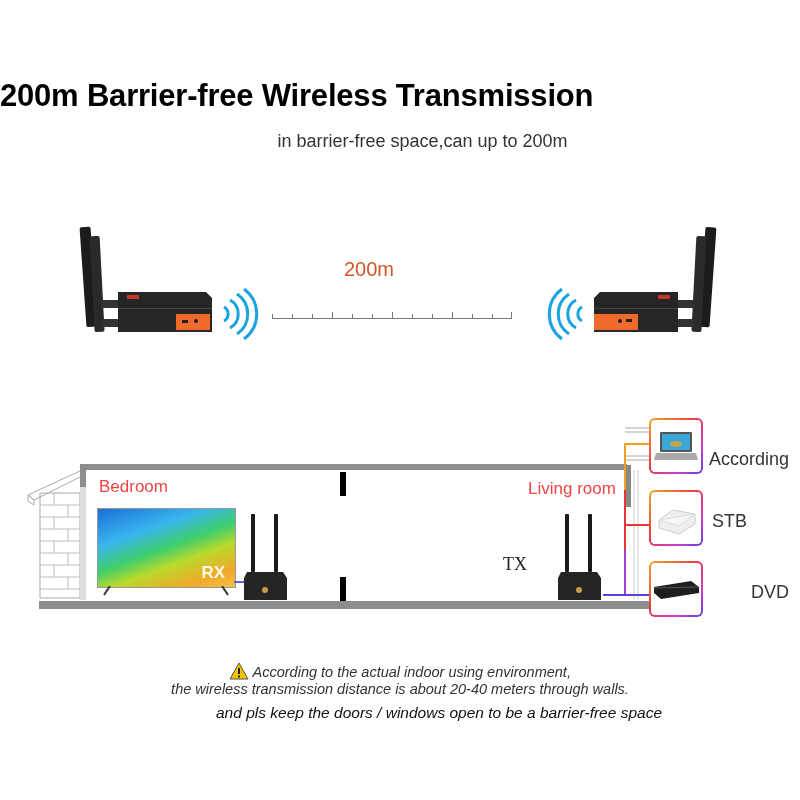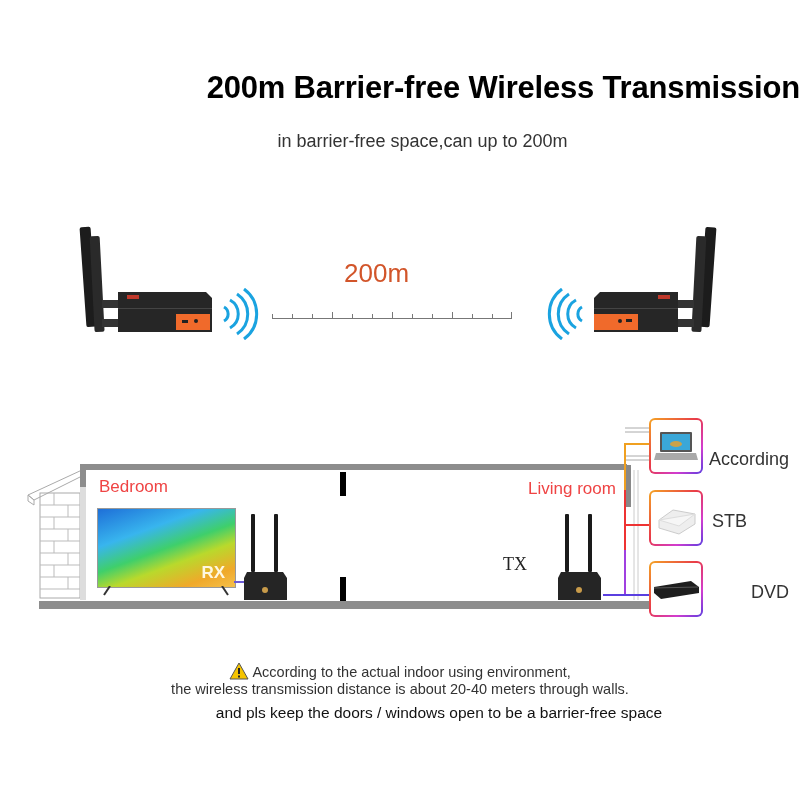--- a/index.html
+++ b/index.html
@@ -1,24 +1,24 @@
 <!DOCTYPE html>
 <html><head>
   <meta charset="utf-8">
   <style>
     html, body { margin: 0; padding: 0; background: #ffffff; }
     body { width: 800px; height: 800px; position: relative; overflow: hidden; font-family: "Liberation Sans", sans-serif; }
     .abs { position: absolute; }
-    .title { left: 0; top: 70px; width: 800px; text-align: right; font-size: 31px; font-weight: bold; color: #000; letter-spacing: -0.2px; }
+    .title { left: 0; top: 78px; width: 800px; text-align: left; font-size: 31px; font-weight: bold; color: #000; letter-spacing: -0.2px; }
     .subtitle { left: 0; top: 131px; width: 845px; text-align: center; font-size: 18px; color: #333; }
-    .distance { left: 344px; top: 258px; font-size: 26px; color: #d2552a; }
+    .distance { left: 344px; top: 258px; font-size: 20px; color: #d2552a; }
     .room-label { font-size: 17px; color: #ef4444; }
     .device-label { font-size: 18px; color: #333; }
     .tag-tx { left: 503px; top: 554px; font-size: 18px; color: #222; font-family: Liberation Serif, serif; }
-    .note { left: 0; width: 800px; text-align: center; color: #333; font-size: 14.5px; }
+    .note { left: 0; width: 800px; text-align: center; color: #333; font-size: 14.5px; font-style: italic; }
     .note2 { font-size: 15.5px; color: #111; padding-left: 39px; }
     .dev-box { position: absolute; width: 50px; height: 52px; border-radius: 6px; background: #fff; border: 2px solid transparent;
       background-image: linear-gradient(#fff,#fff), linear-gradient(135deg, #f5a623, #e8394a 45%, #d23ccf 75%, #5b3fe0);
       background-origin: border-box; background-clip: padding-box, border-box; }
     .wall { background: #8d8d8d; }
     .ruler { left: 272px; top: 318px; width: 240px; height: 1px; background: #777; }
     .tick { position: absolute; top: -4px; width: 1px; height: 4px; background: #777; }
   </style>
 </head>
 <body>

